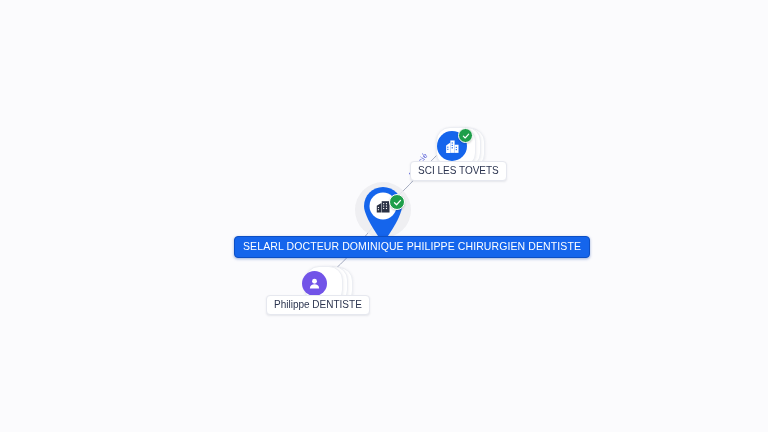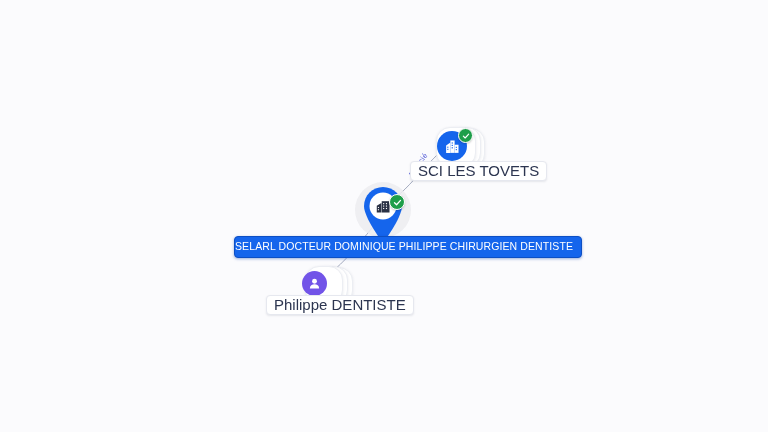--- a/index.html
+++ b/index.html
@@ -68,34 +68,34 @@
   }
 
   
   .node-label {
     position: absolute;
     white-space: nowrap;
     background: #ffffff;
     border: 1px solid #e6e8ef;
     border-radius: 4px;
     padding: 2px 7px 3px 7px;
-    font-size: 15px;
+    font-size: 10px;
     line-height: 13px;
     color: #2c3550;
     box-shadow: 0 1px 2px rgba(35,45,80,0.10);
   }
 
   .node-label.selected {
     background: #1565ec;
     border: 1px solid #0d4fc4;
     color: #ffffff;
     border-radius: 4px;
     font-size: 10.5px;
     letter-spacing: 0.1px;
-    padding: 3px 8px 4px 0;
+    padding: 3px 8px 4px 8px;
     box-shadow: 0 1px 3px rgba(10,60,170,0.40);
   }
 
   .edge-label {
     position: absolute;
     white-space: nowrap;
     font-size: 7.5px;
     color: #4e57d6;
     letter-spacing: 0.2px;
     transform-origin: left center;

